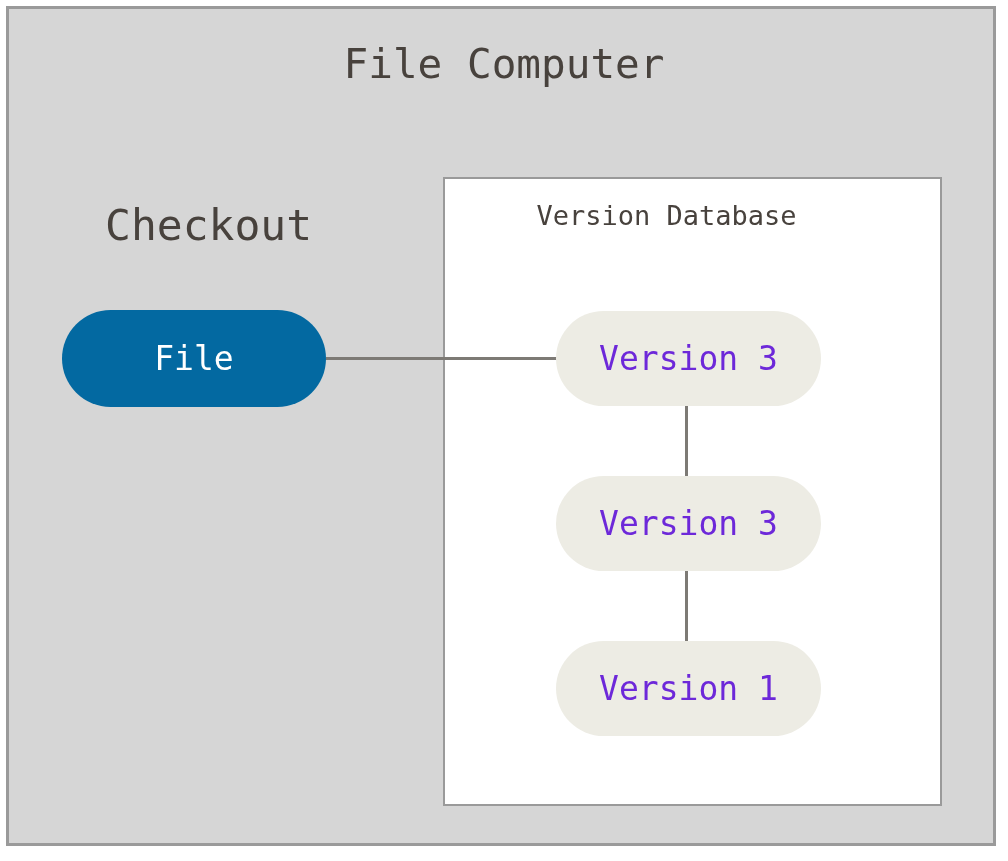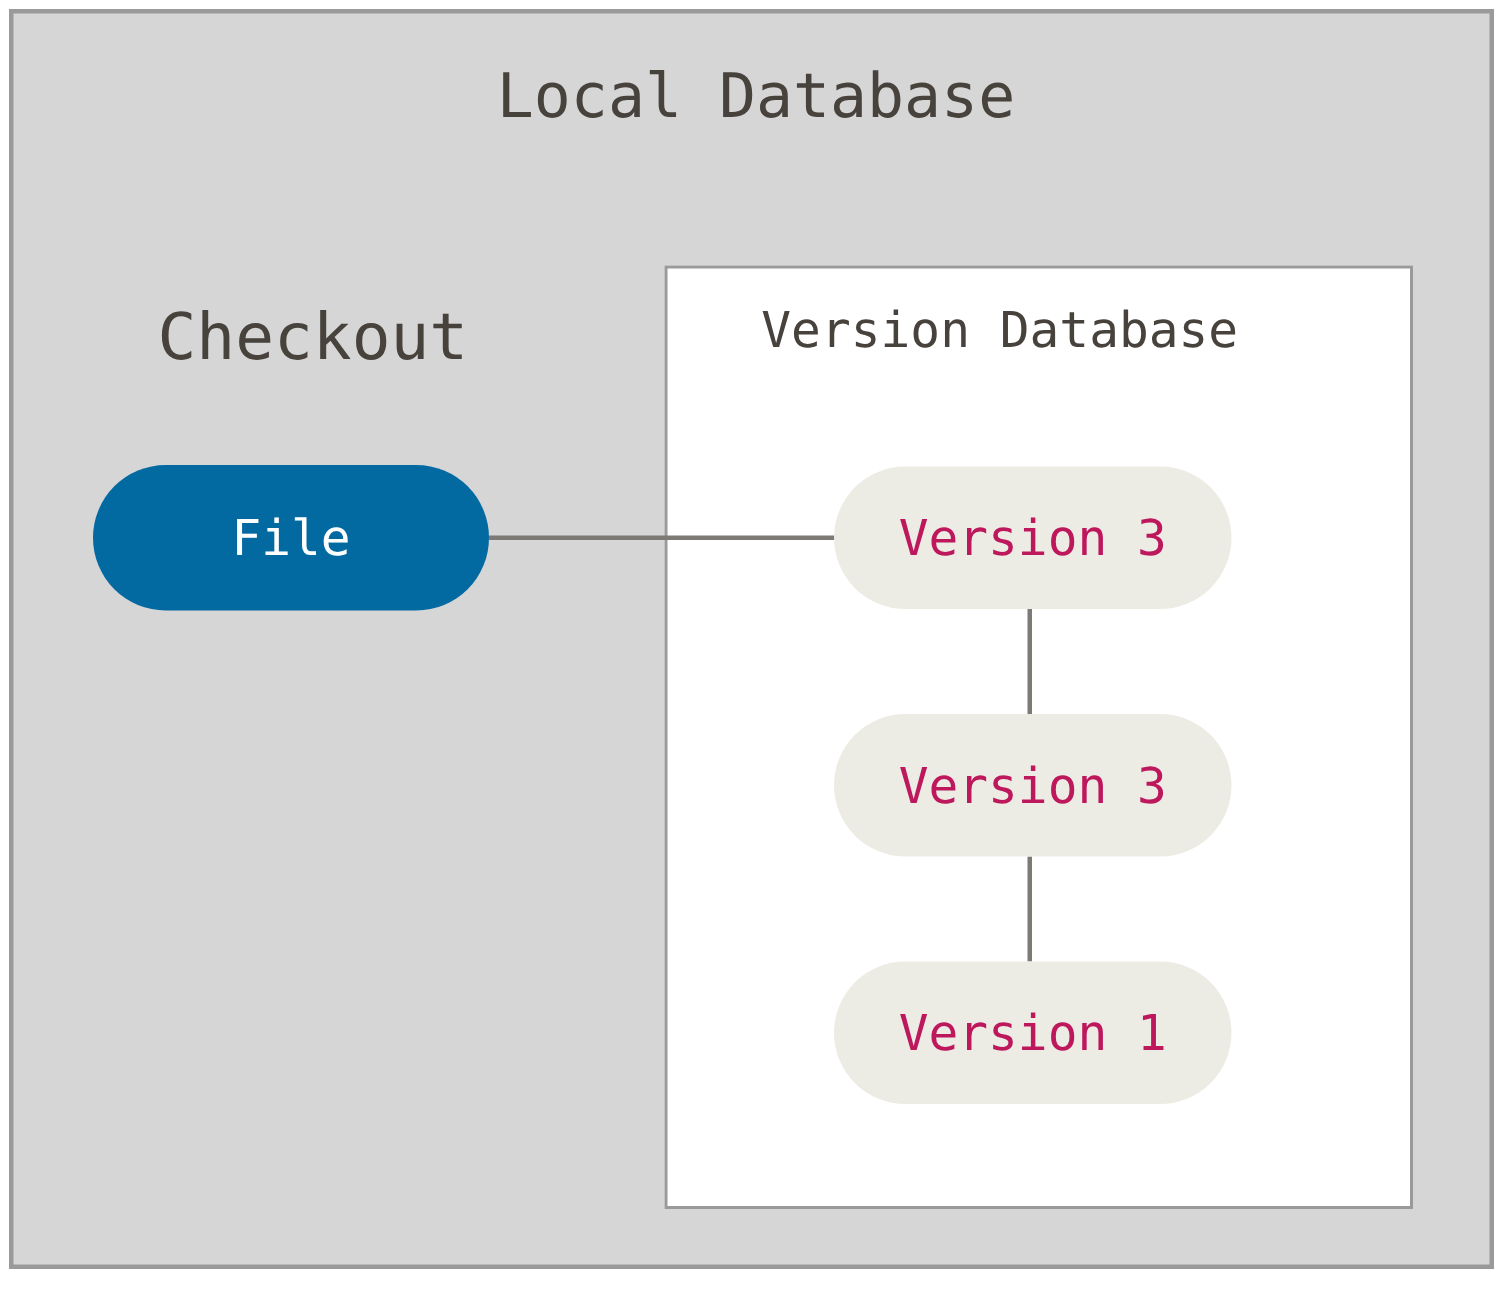--- a/index.html
+++ b/index.html
@@ -55,21 +55,21 @@
     border: 2px solid #9a9a9a;
     box-sizing: border-box;
   }
 
   .cluster-inner-title {
     position: absolute;
     left: 443px;
     top: 200px;
     width: 447px;
     text-align: center;
-    font-size: 33px;
+    font-size: 27px;
     color: #48423d;
     white-space: pre;
   }
 
   
   .side-label {
     position: absolute;
     left: 105px;
     top: 200px;
     font-size: 43px;
@@ -97,21 +97,21 @@
     color: #ffffff;
     font-size: 33px;
   }
 
   .node-version {
     left: 556px;
     width: 265px;
     height: 95px;
     border-radius: 48px;
     background: #edece4;
-    color: #be185d;
+    color: #6d28d9;
     font-size: 33px;
   }
 
   .node-v3 { top: 311px; }
   .node-v2 { top: 476px; }
   .node-v1 { top: 641px; }
 
   
   .edge-h {
     position: absolute;
@@ -140,21 +140,21 @@
     height: 70px;
   }
 </style>
 </head>
 <body>
 
 <div id="diagram-root">
 
   <div class="cluster-outer"></div>
 
-  <div class="cluster-title">Local Database</div>
+  <div class="cluster-title">File Computer</div>
 
   <div class="side-label">Checkout</div>
 
   <div class="cluster-inner"></div>
 
   <div class="cluster-inner-title">Version Database</div>
 
   <div class="edge-h edge-file-v3"></div>
   <div class="edge-v edge-v3-v2"></div>
   <div class="edge-v edge-v2-v1"></div>

